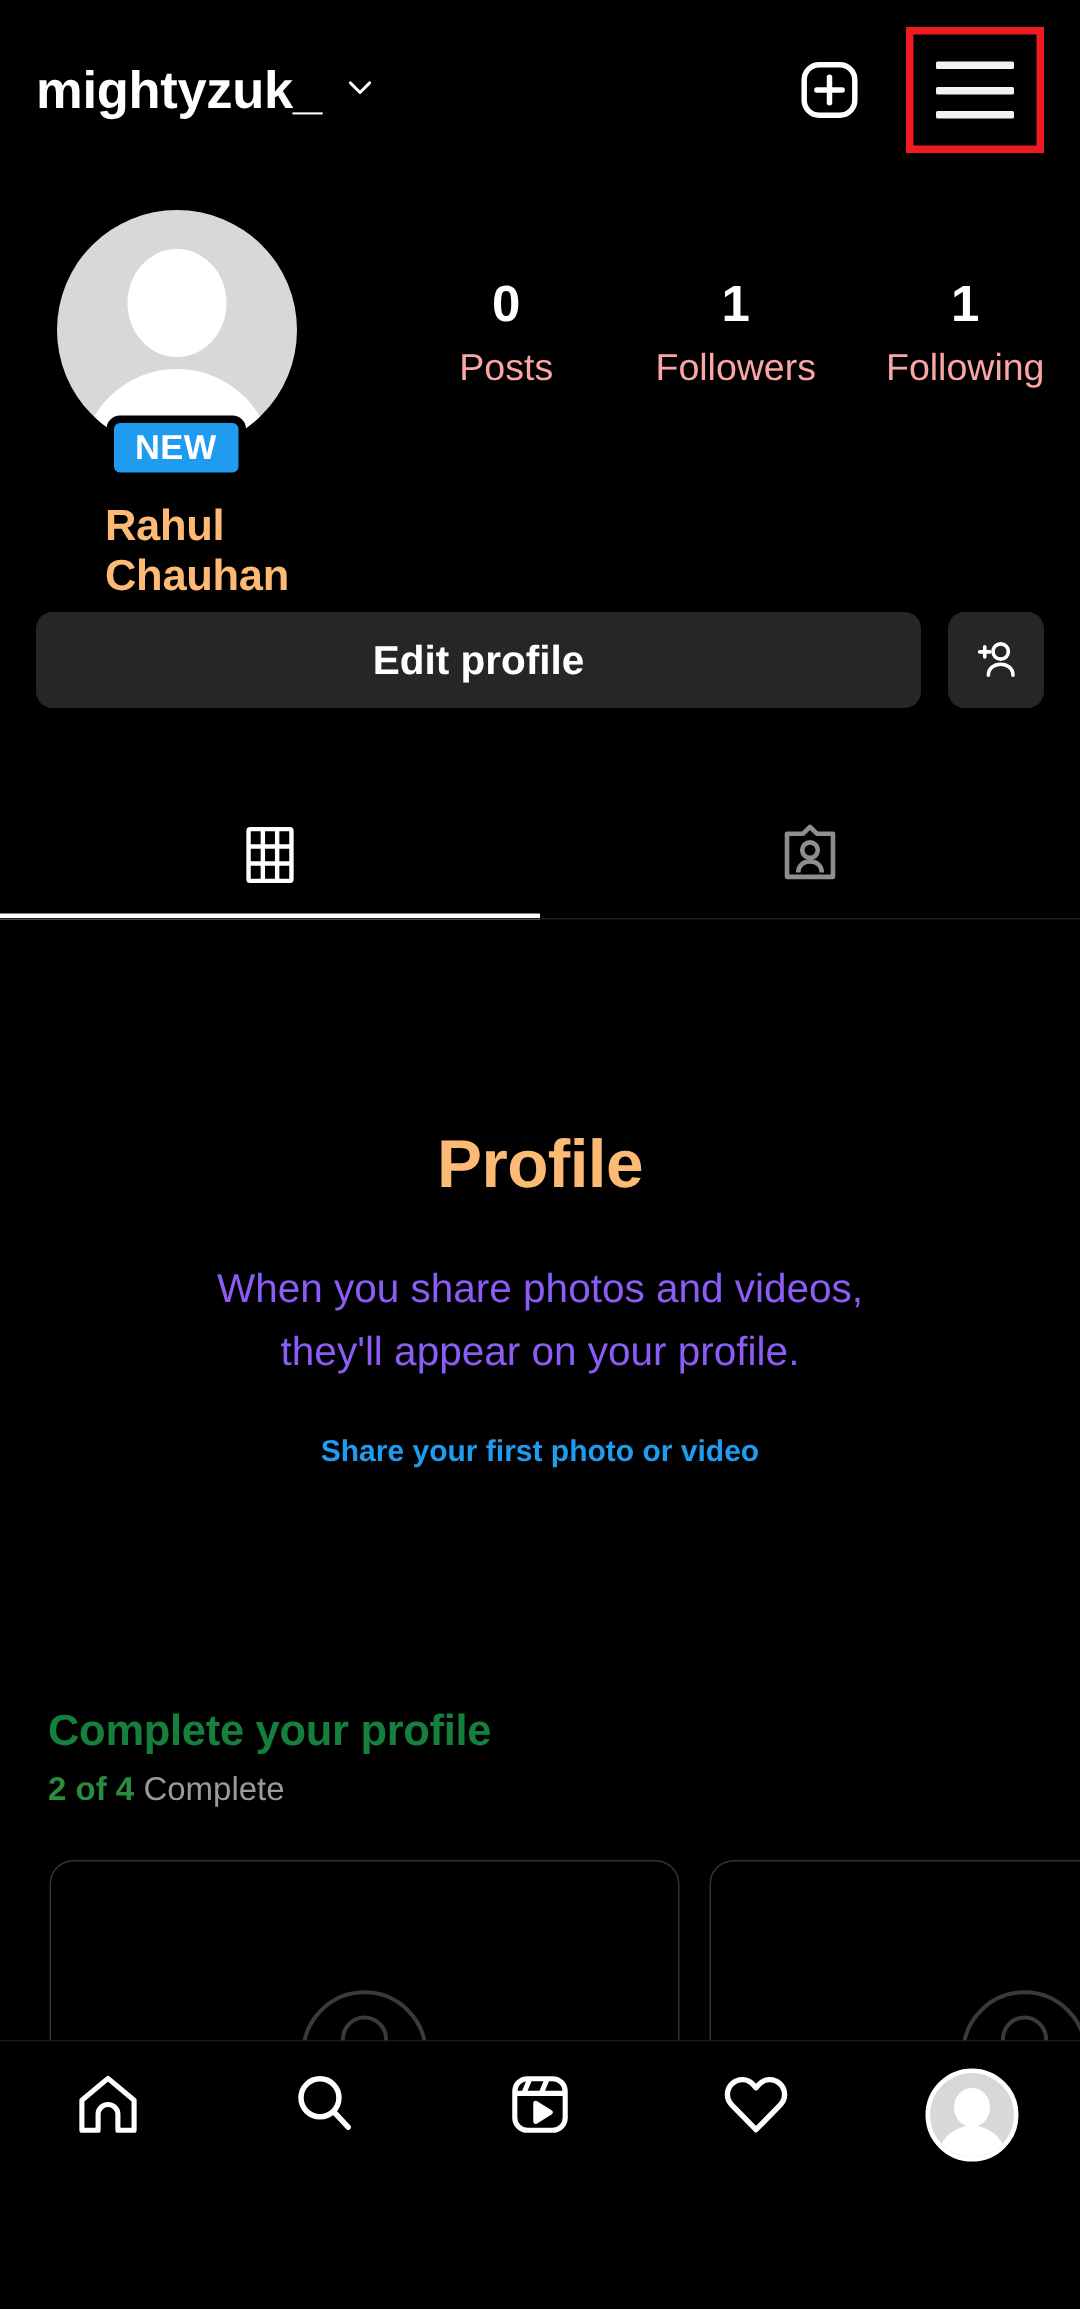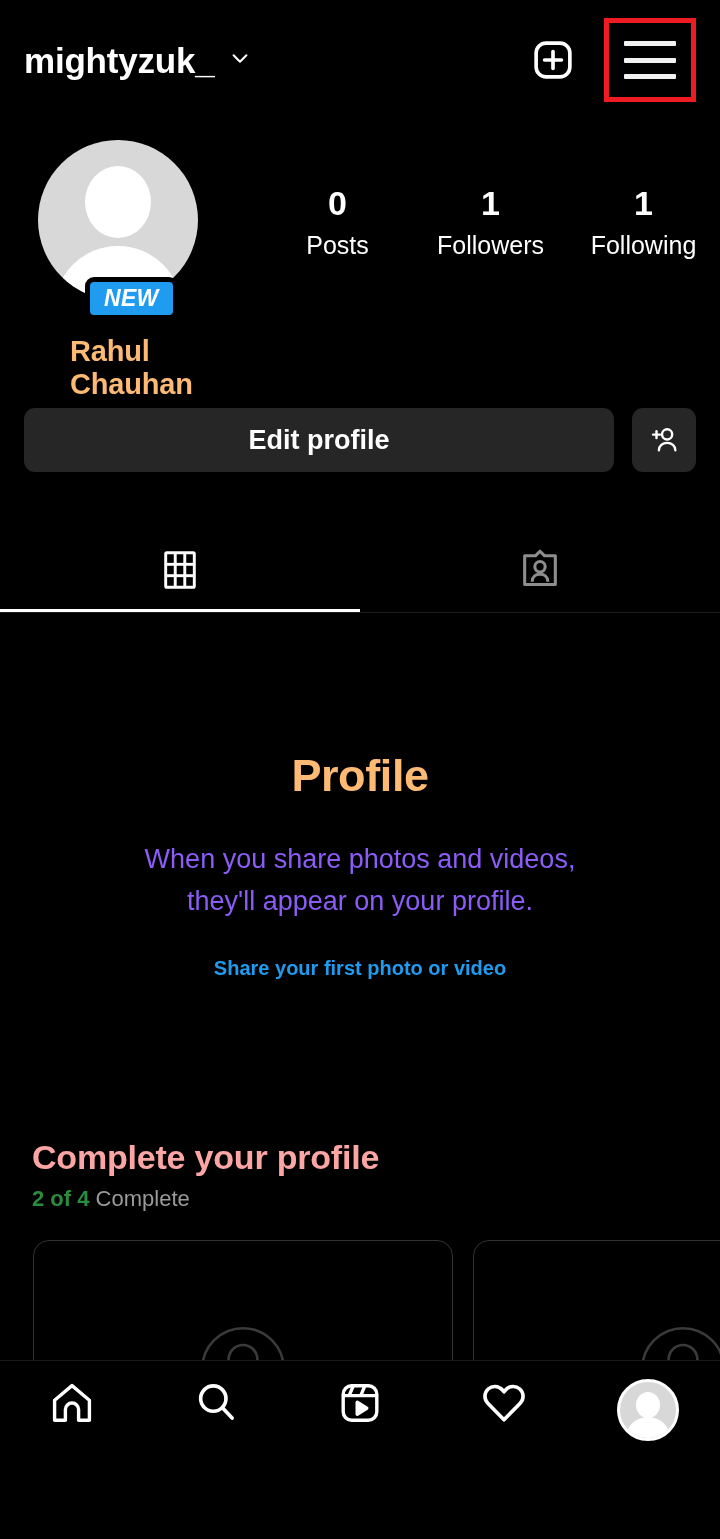--- a/index.html
+++ b/index.html
@@ -45,34 +45,34 @@
   }
   .avatar .head {
     position:absolute; left:50%; top:26px; transform:translateX(-50%);
     width:66px; height:72px; border-radius:50%; background:#fff;
   }
   .avatar .body {
     position:absolute; left:50%; bottom:-30px; transform:translateX(-50%);
     width:128px; height:84px; border-radius:64px 64px 0 0; background:#fff;
   }
   .new-badge {
-    position:absolute; left:47px; top:137px;
+    position:absolute; left:33px; top:137px;
     background:#1f9bf0; color:#fff; font-size:23px; font-weight:bold;
     padding:4px 14px 5px; border-radius:9px; letter-spacing:0.3px;
-    border:5px solid #000; line-height:1.05;font-style:italic;
+    border:5px solid #000; line-height:1.05;
   }
   .display-name {
     position:absolute; left:32px; top:195px;
     color:#fdba74; font-size:29px; font-weight:bold; letter-spacing:-0.2px;
   }
 
   .stats { display:flex; align-items:flex-start; margin-left:30px; margin-top:42px; }
   .stat { width:153px; text-align:center; }
   .stat-value { color:#fff; font-size:34px; font-weight:bold; line-height:1.25; }
-  .stat-label { color:#ffffff; font-size:25px; line-height:1.6; }
+  .stat-label { color:#fca5a5; font-size:25px; line-height:1.6; }
 
   
   .actions {
     position:absolute; left:0; top:408px; width:720px;
     display:flex; align-items:center; gap:18px; padding:0 24px;
   }
   .edit-profile {
     flex:1; height:64px; background:#262626; border-radius:11px;
     color:#fff; font-size:27px; font-weight:bold;
     display:flex; align-items:center; justify-content:center;
@@ -104,21 +104,21 @@
   .empty-sub {
     color:#8b5cf6; font-size:27px; line-height:1.55; margin-top:37px;
   }
   .empty-link {
     display:inline-block; color:#1f9bf0; font-size:20px; font-weight:bold;
     margin-top:34px; text-decoration:none;
   }
 
   
   .complete-section { position:absolute; left:0; top:1138px; width:720px; padding:0 32px; }
-  .complete-title { color:#fca5a5; font-size:34px; font-weight:bold; letter-spacing:-0.2px; }
+  .complete-title { color:#15803d; font-size:29px; font-weight:bold; letter-spacing:-0.2px; }
   .complete-progress { font-size:22px; margin-top:9px; }
   .progress-count { color:#2a8c3f; font-weight:bold;margin-top:11px; }
   .progress-word { color:#9a9a9a; }
 
   .cards { position:absolute; left:0; top:1240px; width:720px; display:flex; gap:20px; padding:0 33px; }
   .card {
     position:relative; width:420px; height:200px; flex:0 0 420px;
     border:1px solid #333; border-radius:16px; overflow:hidden;
   }
   .card-avatar { position:absolute; left:50%; top:68px; transform:translateX(-50%); }

